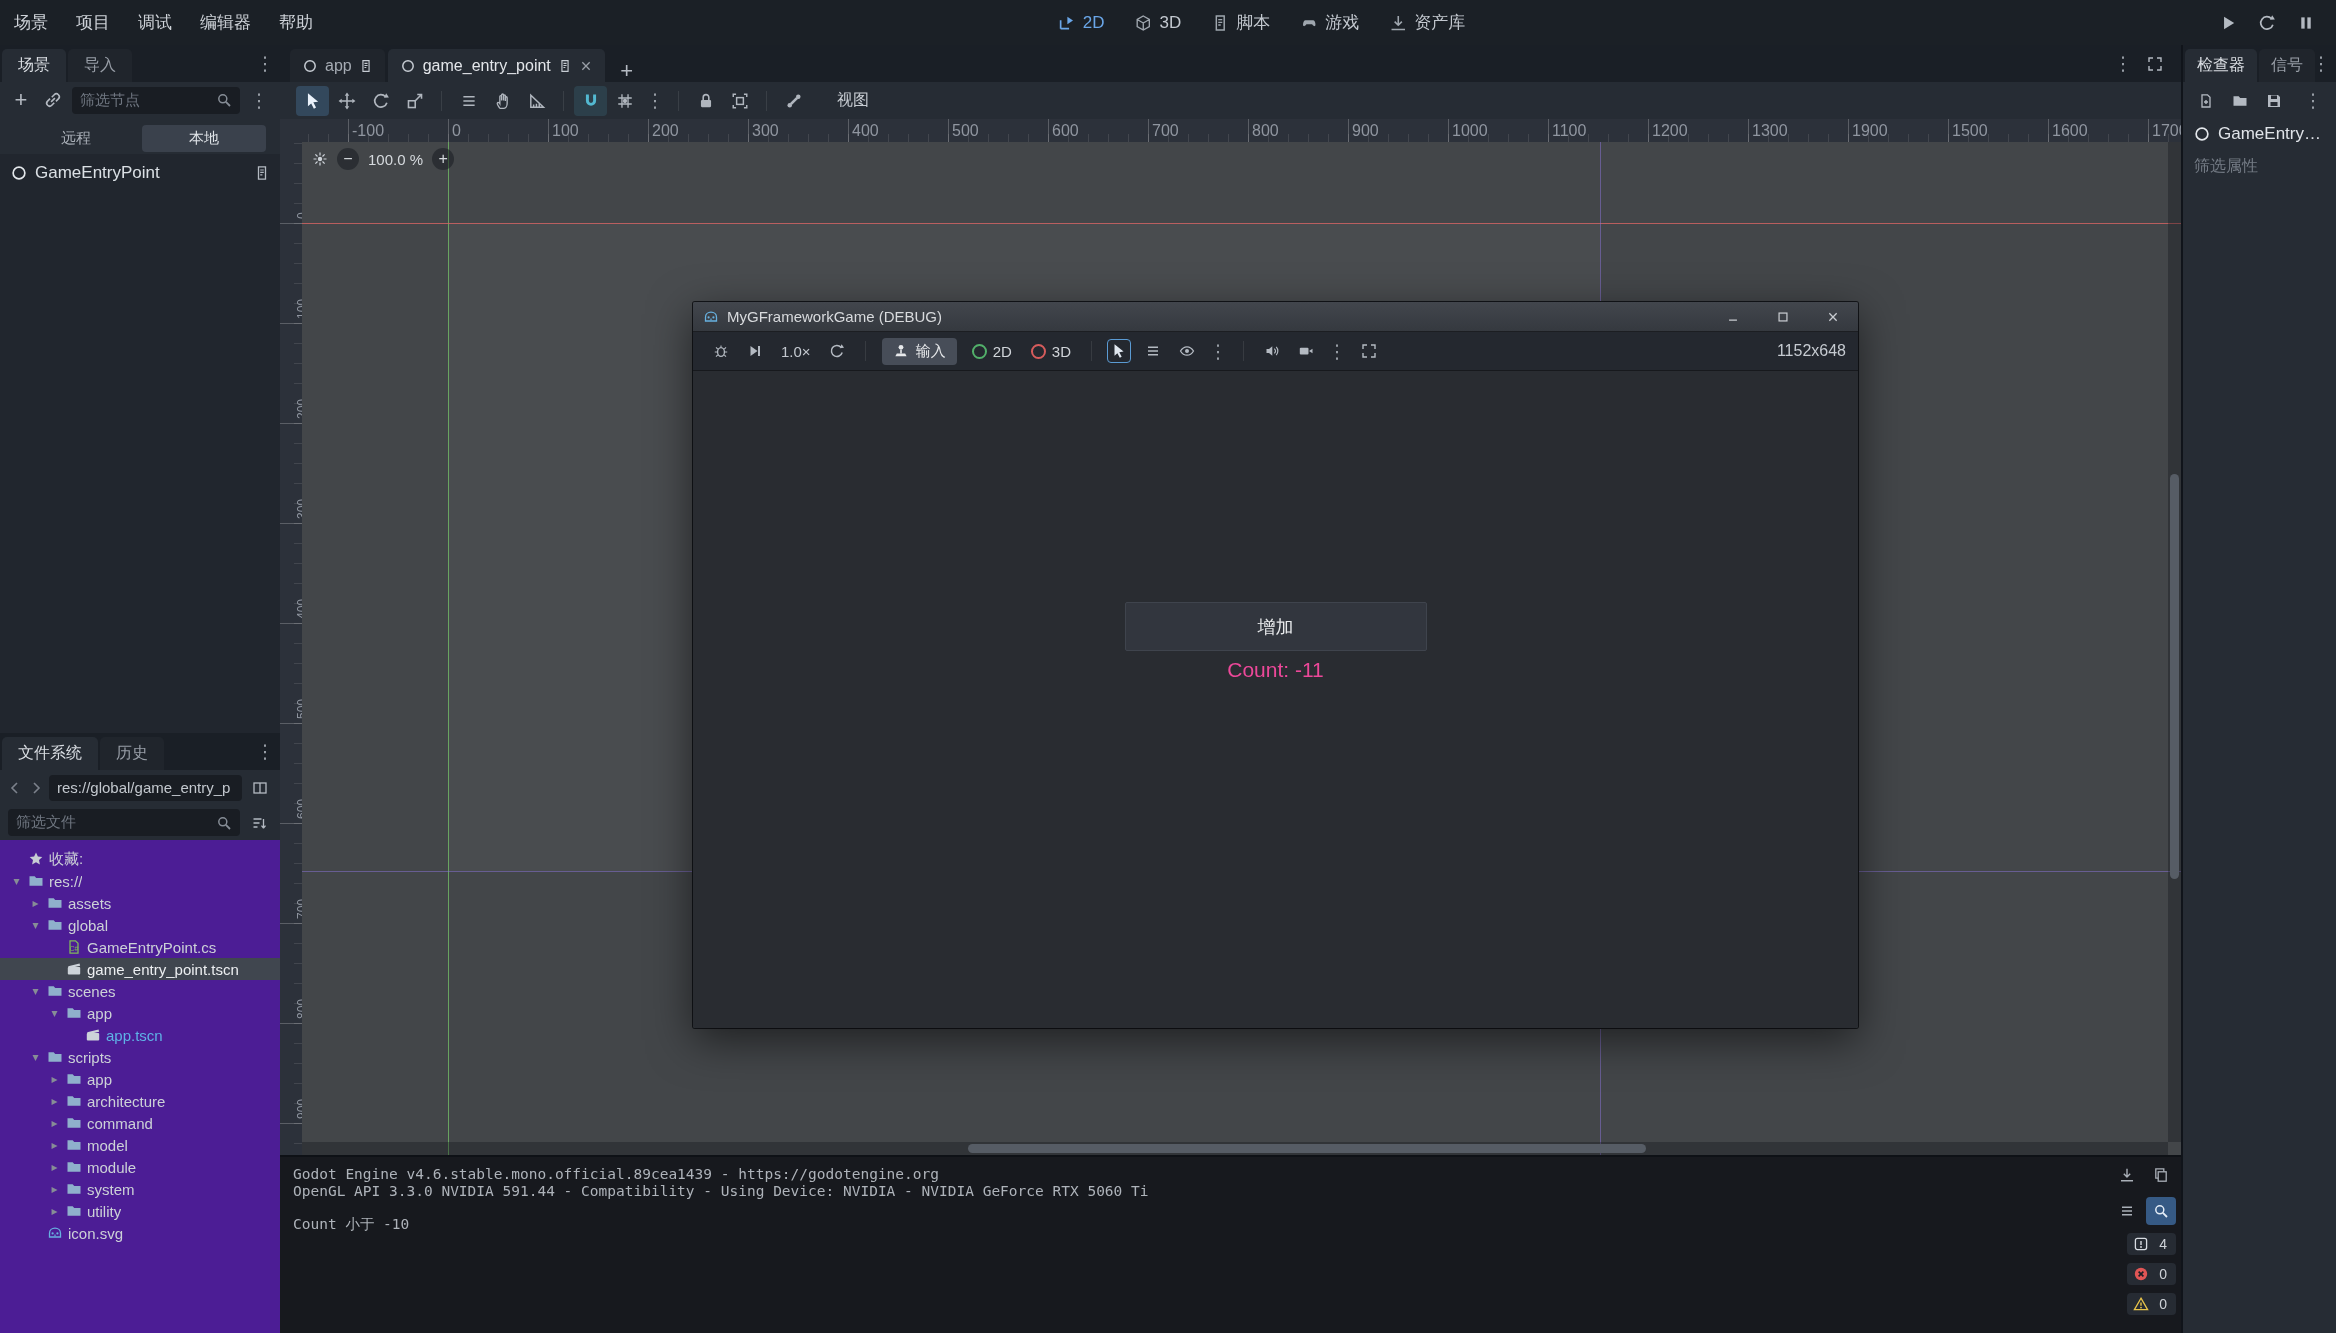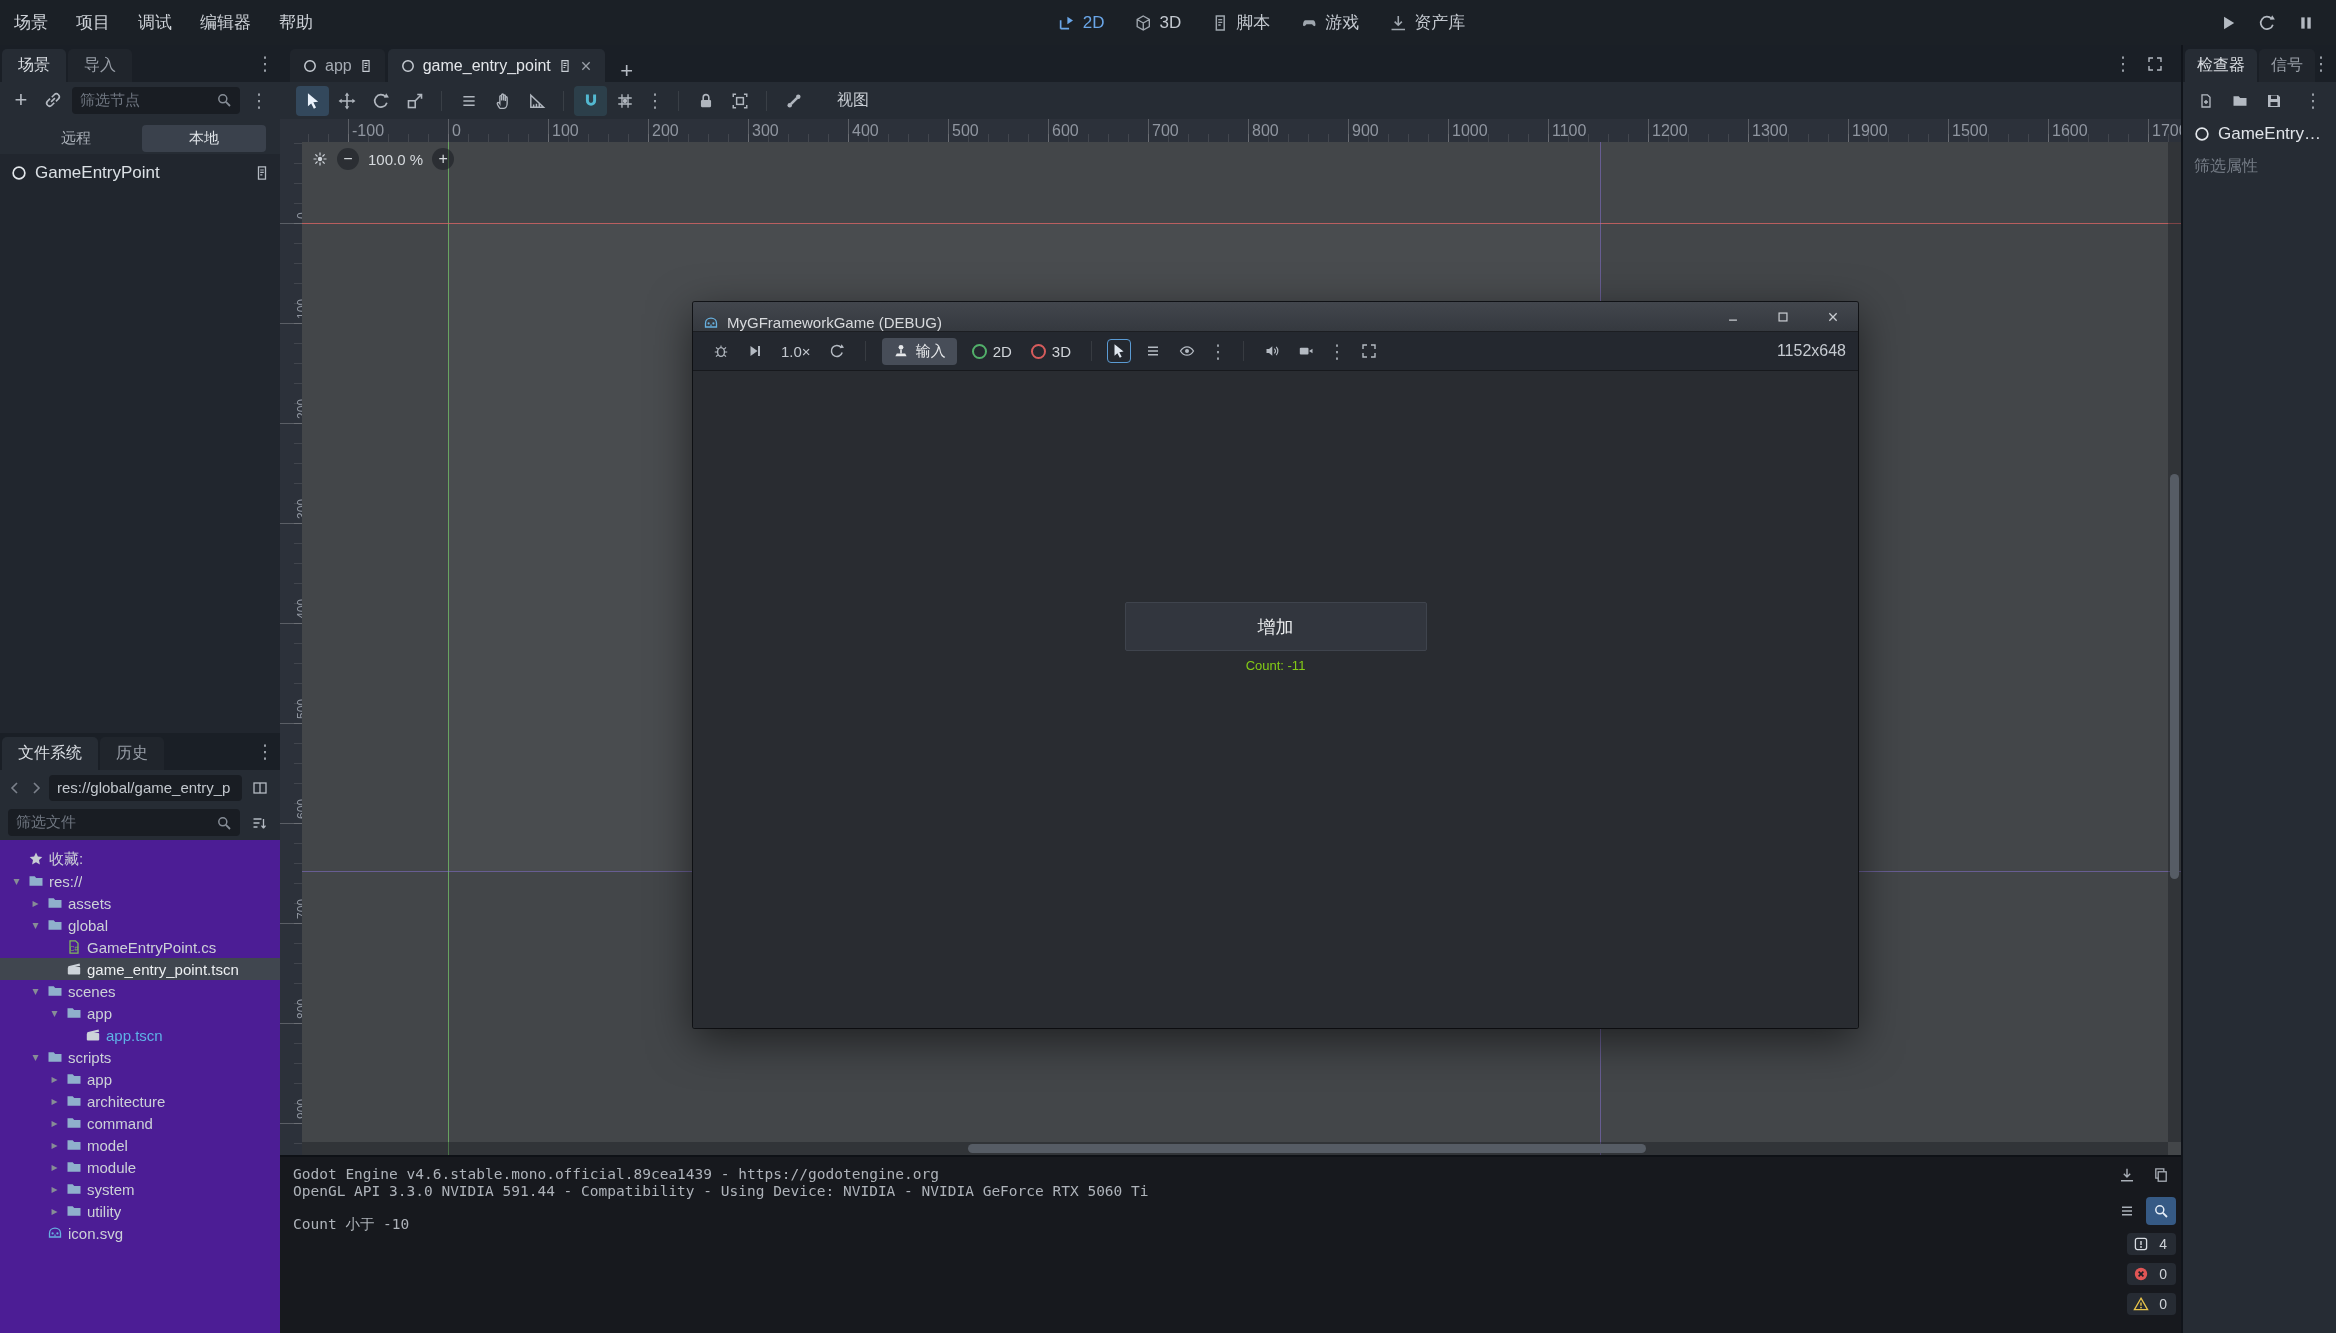--- a/index.html
+++ b/index.html
@@ -103,40 +103,40 @@
   .zbtn{width:22px;height:22px;border-radius:50%;background:rgba(24,27,32,.55);display:flex;align-items:center;justify-content:center;font-size:16px;color:#d6dade}
   .zoom-label{font-size:15px;color:#d6dade}
   .vscroll{position:absolute;right:0;top:0;bottom:13px;width:13px;background:rgba(18,21,26,.35)}
   .vscroll .thumb{position:absolute;left:2px;right:2px;top:332px;height:405px;background:#565c65;border-radius:6px}
   .hscroll{position:absolute;left:0;right:13px;bottom:0;height:13px;background:rgba(18,21,26,.35)}
   .hscroll .thumb{position:absolute;top:2px;bottom:2px;left:666px;width:678px;background:#565c65;border-radius:6px}
 
   
   .game-window{position:absolute;left:693px;top:302px;width:1165px;height:726px;
     box-shadow:0 12px 44px rgba(0,0,0,.55),0 0 0 1px #14161a;border-radius:2px;overflow:hidden}
-  .gw-titlebar{height:29px;background:linear-gradient(#42464d,#35393f);display:flex;align-items:flex-end;gap:8px;padding:0 4px 0 10px;border-bottom:1px solid #1c1e22}
+  .gw-titlebar{height:29px;background:linear-gradient(#42464d,#35393f);display:flex;align-items:center;gap:8px;padding:0 4px 0 10px;border-bottom:1px solid #1c1e22}
   .gw-titlebar .godot{color:#67b1e0}
   .gw-title{font-size:15px;color:#d8dadd;flex:1;white-space:nowrap;overflow:hidden}
   .gw-ctl{width:42px;height:29px;display:flex;align-items:center;justify-content:center;color:#c9ccd1}
   .gw-toolbar{height:38px;background:#24282f;display:flex;align-items:center;gap:3px;padding:0 12px;border-bottom:1px solid #17191d}
   .gw-toolbar .icbtn{width:31px;height:28px}
   .gw-speed{font-size:15px;color:#c3c8cf;padding:0 8px}
   .gw-input-btn{display:flex;align-items:center;gap:7px;background:#474d58;border-radius:4px;padding:4px 11px;color:#e7e9eb;font-size:15px;margin:0 4px}
   .gw-input-btn .ic{color:#e7e9eb}
   .gw-mode{display:flex;align-items:center;gap:6px;padding:4px 8px;font-size:15px;color:#d0d4d9}
   .ring{width:11px;height:11px;border-radius:50%;border:2.5px solid #52b06a;flex:none}
   .ring.red{border-color:#d65c5c}
   .gw-pick{border:1.5px solid #5b9bd3;border-radius:4px;padding:3px;display:flex;color:#dfe6ee;margin:0 3px}
   .gw-res{margin-left:auto;font-size:16px;color:#c6cbd1}
   .gw-content{position:relative;height:659px;background:#292c31}
   .gw-btn{position:absolute;left:50%;transform:translateX(-50%);width:300px;height:47px;background:#32363e;
     border:1px solid #3f444d;border-radius:2px;color:#e8eaec;font-size:18px;display:flex;align-items:center;justify-content:center}
   .gw-btn.b1{top:231px}
   .gw-btn.b2{top:315px;height:45px}
-  .gw-count{position:absolute;left:50%;transform:translateX(-50%);top:287px;font-size:13px;color:#84cc16;white-space:nowrap}
+  .gw-count{position:absolute;left:50%;transform:translateX(-50%);top:287px;font-size:21px;color:#ec4899;white-space:nowrap}
 
   
   .output-panel{position:absolute;left:280px;top:1155px;width:1901px;height:178px;background:#17191e;border-top:2px solid #0e1116}
   .output-log{position:absolute;left:0;top:0;right:200px;bottom:0;padding:9px 0 0 13px;
     font-family:"DejaVu Sans Mono",monospace;font-size:14.5px;line-height:16.5px;color:#aeb3ba;overflow:hidden}
   .oline{white-space:pre;min-height:16.5px}
   .output-side{position:absolute;right:5px;top:4px;display:flex;flex-direction:column;align-items:flex-end;gap:8px}
   .oiconrow{display:flex;gap:4px}
   .oicon{width:30px;height:28px;display:flex;align-items:center;justify-content:center;color:#aab0b8;border-radius:4px}
   .oicon.active{background:#365a85;color:#e4edf7}

